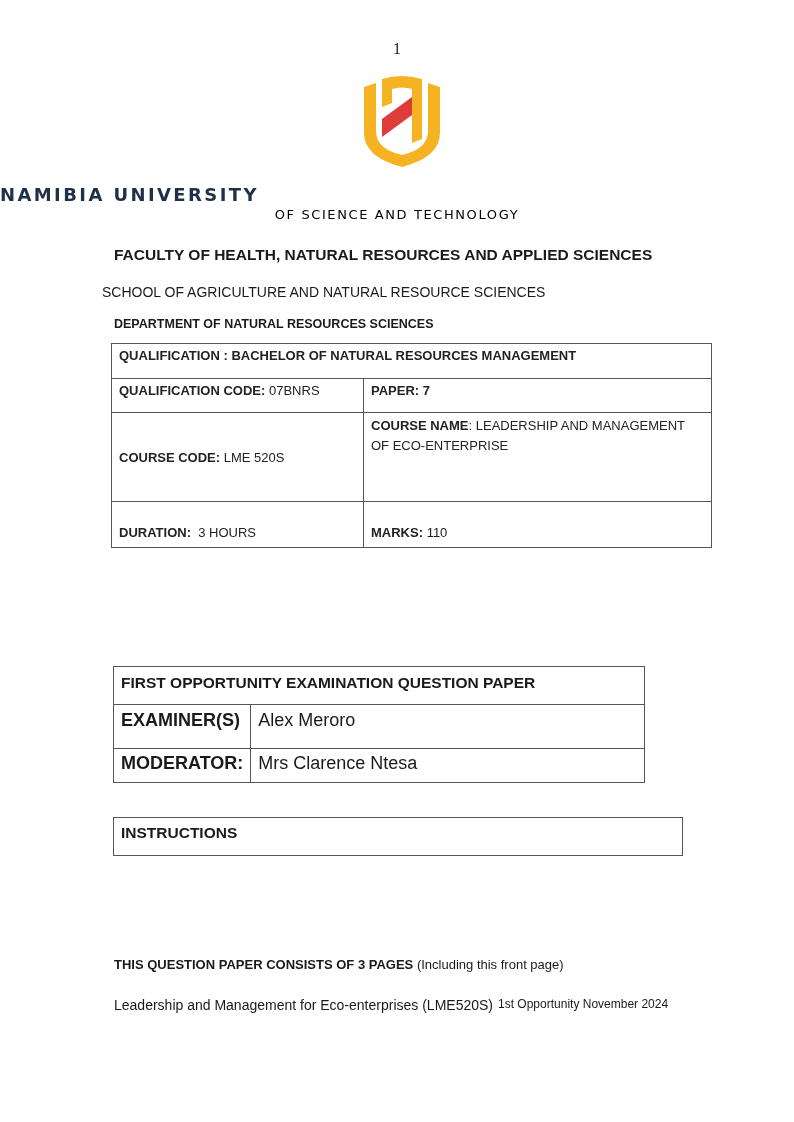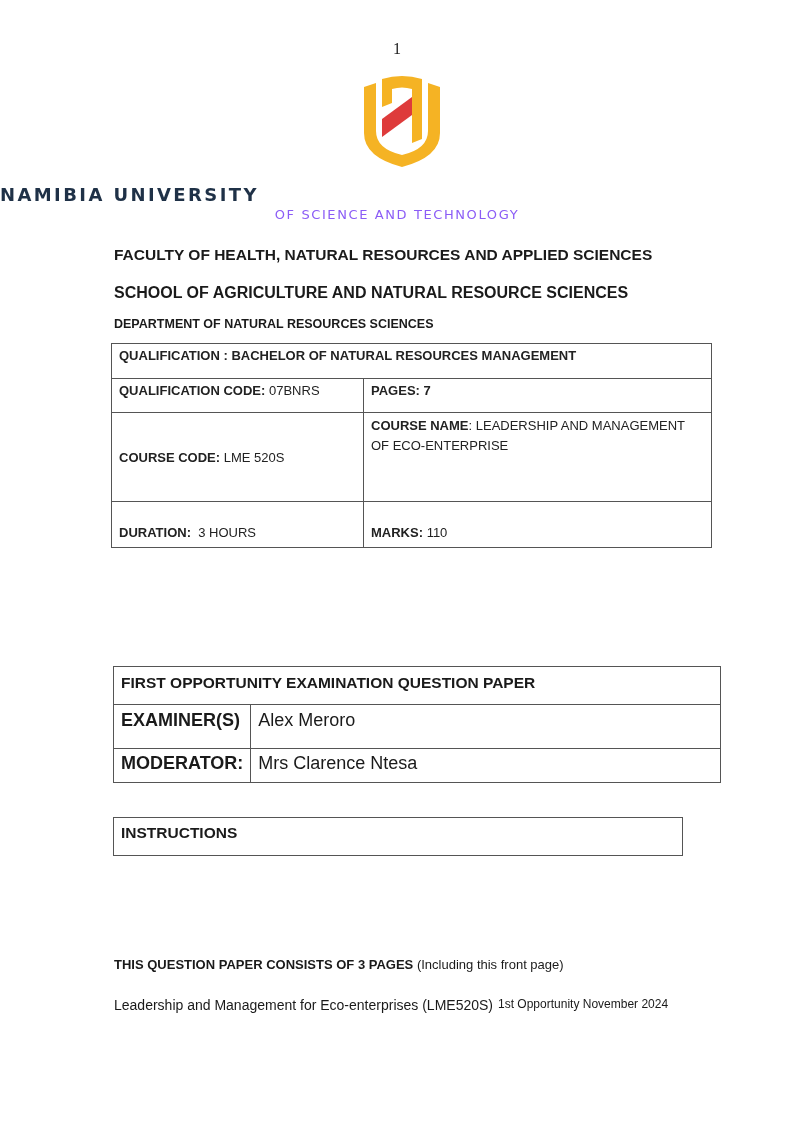--- a/index.html
+++ b/index.html
@@ -6,32 +6,32 @@
     body { width: 794px; height: 1122px; position: relative; overflow: hidden;
            font-family: "Liberation Sans", "DejaVu Sans", sans-serif; color: #1a1a1a; }
     .abs { position: absolute; }
     .page-number { left: 0; width: 794px; top: 40px; text-align: center;
                    font-family: "Liberation Serif", "DejaVu Serif", serif; font-size: 16px; color: #222; }
     .logo { left: 360px; top: 75px; width: 84px; height: 92px; }
     .uni-name { left: 0; width: 794px; top: 184px; text-align: left;
                 font-family: "DejaVu Sans", sans-serif; font-weight: bold; font-size: 18px;
                 letter-spacing: 2.4px; color: #1f3147; }
     .uni-sub { left: 0; width: 794px; top: 207px; text-align: center;
-               font-family: "DejaVu Sans", sans-serif; font-size: 13px; letter-spacing: 1.6px; color: #8b5cf6; }
+               font-family: "DejaVu Sans", sans-serif; font-size: 13px; letter-spacing: 1.6px; color: #000000; }
     .faculty { left: 114px; top: 246px; font-weight: bold; font-size: 15.5px; }
-    .school { left: 114px; top: 284px; font-weight: bold; font-size: 16px; }
+    .school { left: 102px; top: 284px; font-weight: normal; font-size: 14px; }
     .dept { left: 114px; top: 317px; font-weight: bold; font-size: 12.5px; }
 
     table { border-collapse: collapse; position: absolute; }
     td { border: 1px solid #555; padding: 0 7px; font-size: 13px; vertical-align: top; }
     .lbl { font-weight: bold; }
     .t1 { left: 111px; top: 343px; width: 601px; }
     .t1 td { color: #222; }
 
-    .t2 { left: 113px; top: 666px; width: 608px; }
+    .t2 { left: 113px; top: 666px; width: 532px; }
     .t2 td { font-size: 18px; }
     .t2 .head { font-size: 15.5px; font-weight: bold; padding-top: 7px; }
 
     .t3 { left: 113px; top: 817px; width: 570px; }
     .t3 .head { font-size: 15.5px; font-weight: bold; padding-top: 6px; }
     .instr-list { margin: 0; padding: 0 0 0 136px; list-style: none; }
     .instr-list li { font-size: 13px; line-height: 21px; }
     .instr-list .num { display: inline-block; width: 22px; text-align: right; margin-right: 8px; }
 
     .pages-note { left: 114px; top: 957px; font-size: 13px; }
@@ -64,21 +64,21 @@
     <td colspan="2" style="padding-top:4px">
       <span class="lbl">QUALIFICATION : BACHELOR OF NATURAL RESOURCES MANAGEMENT</span>
     </td>
   </tr>
   <tr style="height:34px">
     <td style="width:237px;padding-top:4px">
       <span class="lbl">QUALIFICATION CODE:</span>
       <span>07BNRS</span>
     </td>
     <td style="padding-top:4px">
-      <span class="lbl">PAGES:</span>
+      <span class="lbl">PAPER:</span>
       <span class="lbl">7</span>
     </td>
   </tr>
   <tr style="height:89px">
     <td style="vertical-align:middle">
       <span class="lbl">COURSE CODE:</span>
       <span>LME 520S</span>
     </td>
     <td style="padding-top:3px;line-height:20px">
       <span class="lbl">COURSE NAME</span><span>: LEADERSHIP AND MANAGEMENT OF ECO-ENTERPRISE</span>

